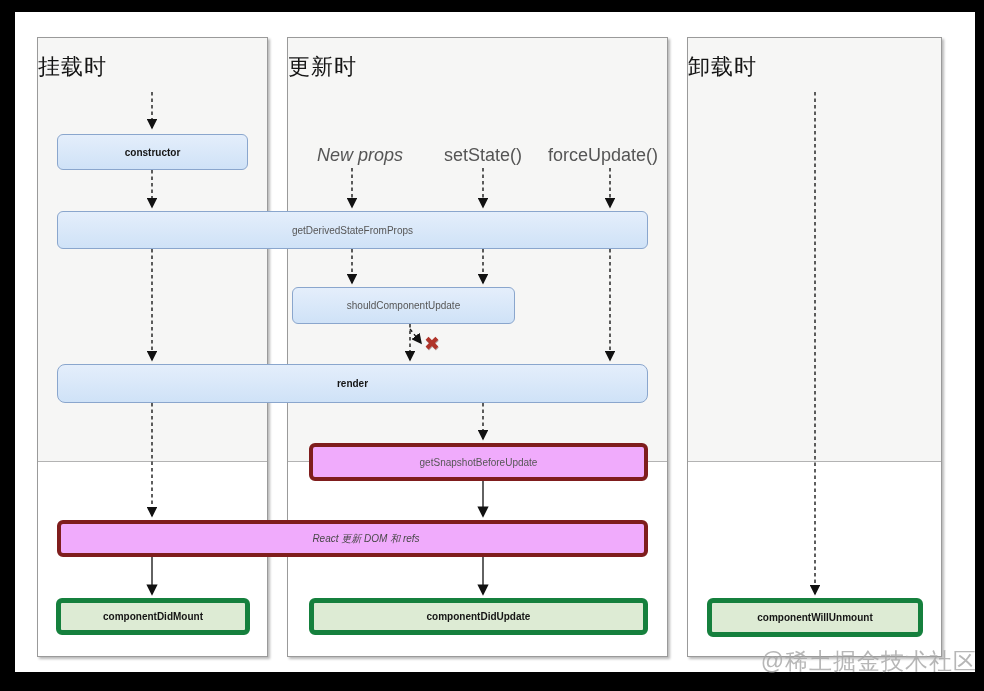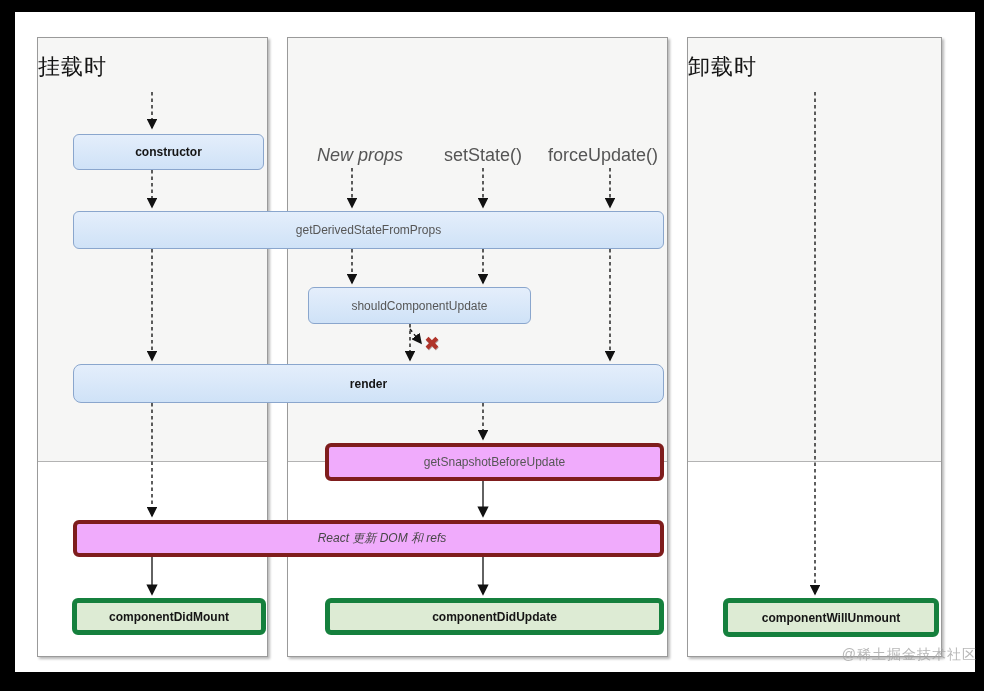--- a/index.html
+++ b/index.html
@@ -26,22 +26,21 @@
     position:absolute;top:145px;width:130px;text-align:center;
     font-size:18px;color:#555;
   }
   .trigger.italic{font-style:italic;}
   .t-newprops{left:295px;}
   .t-setstate{left:418px;}
   .t-forceupdate{left:538px;}
   .box{
     position:absolute;box-sizing:border-box;border-radius:6px;
     display:flex;align-items:center;justify-content:center;
-    font-size:12px;
-    margin-left:16px;
+    font-size:10px;
   }
   .box.blue{background:linear-gradient(#e4eefb,#cfe2f7);border:1px solid #8aa6cd;}
   .box.yellow{background:#f0abfc;border:4px solid #7f1d1d;}
   .box.green{background:#ddebd4;border:5px solid #15803d;}
   .box.bold{font-weight:bold;color:#151515;}
   .box.graytext{color:#565656;}
   .box.italic{font-style:italic;color:#474747;}
   .b-constructor{left:57px;top:134px;width:191px;height:36px;}
   .b-gdsfp{left:57px;top:211px;width:591px;height:38px;}
   .b-scu{left:292px;top:287px;width:223px;height:37px;}
@@ -52,34 +51,35 @@
   .b-cdu{left:309px;top:598px;width:339px;height:37px;}
   .b-cwu{left:707px;top:598px;width:216px;height:39px;}
   .arrows{position:absolute;left:0;top:0;width:984px;height:691px;pointer-events:none;}
   .x-mark{
     position:absolute;left:424px;top:332px;
     font-size:19px;font-weight:bold;color:#b0342a;
     text-shadow:0.5px 0.5px 0 rgba(60,0,0,0.35);
   }
   .watermark{
     position:absolute;right:7px;top:646px;
-    font-size:14px;color:rgba(165,165,165,0.8);letter-spacing:1px;
+    font-size:23px;color:rgba(165,165,165,0.8);letter-spacing:1px;
   }
 </style>
 </head>
 <body>
 
 <div class="screen"></div>
 
 <div class="panel panel-1">
   <div class="phase-top"></div>
   <div class="panel-title">挂载时</div>
 </div>
 <div class="panel panel-2">
   <div class="phase-top"></div>
+  <div class="panel-title">更新时</div>
 </div>
 <div class="panel panel-3">
   <div class="phase-top"></div>
   <div class="panel-title">卸载时</div>
 </div>
 
 <div class="trigger italic t-newprops">New props</div>
 <div class="trigger t-setstate">setState()</div>
 <div class="trigger t-forceupdate">forceUpdate()</div>
 

